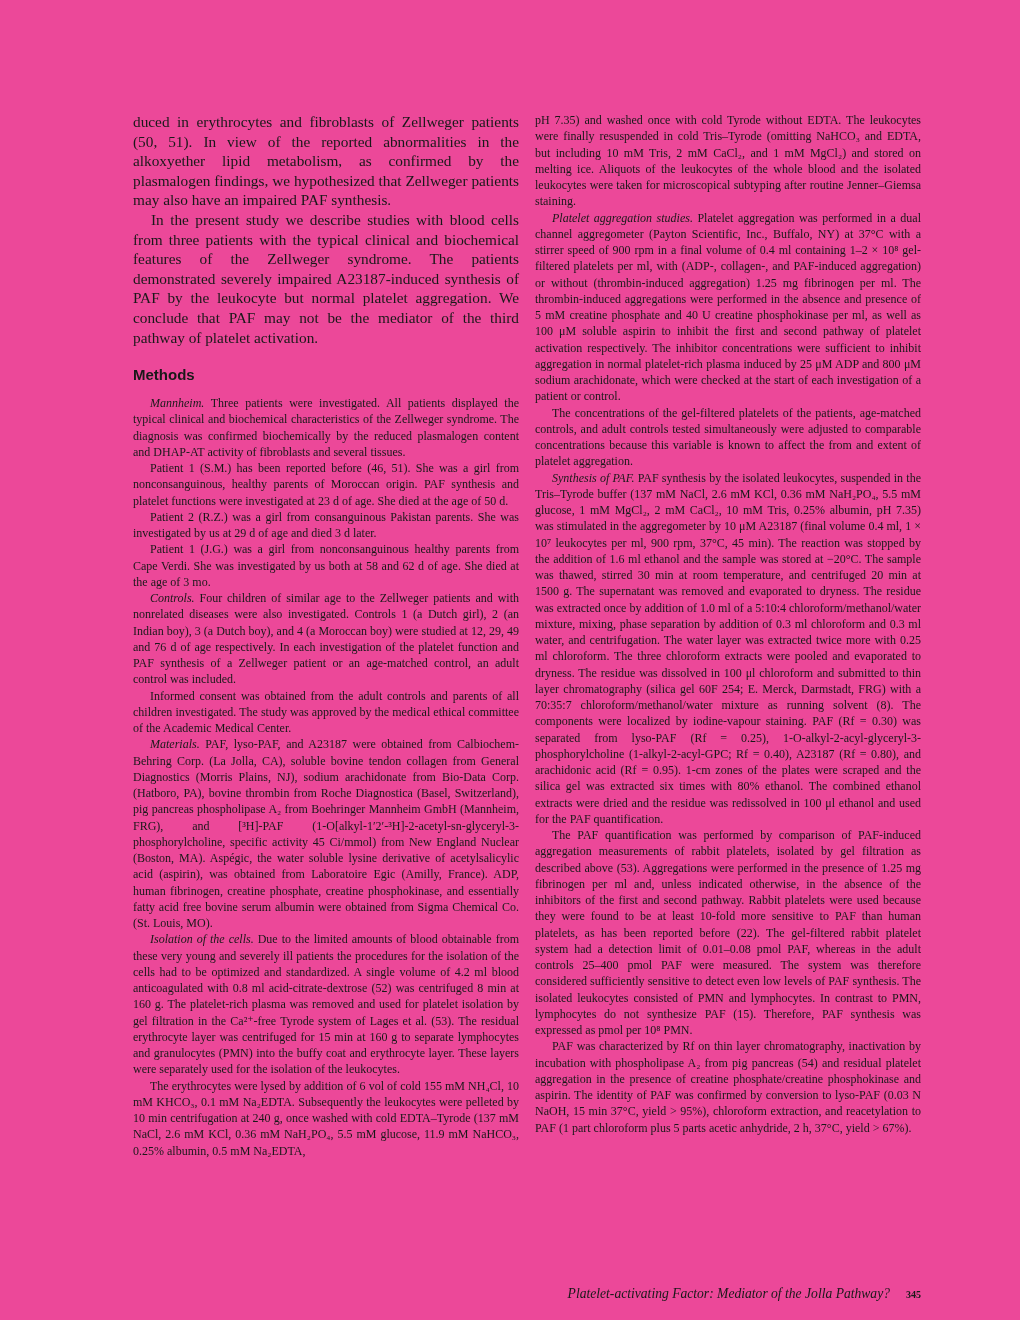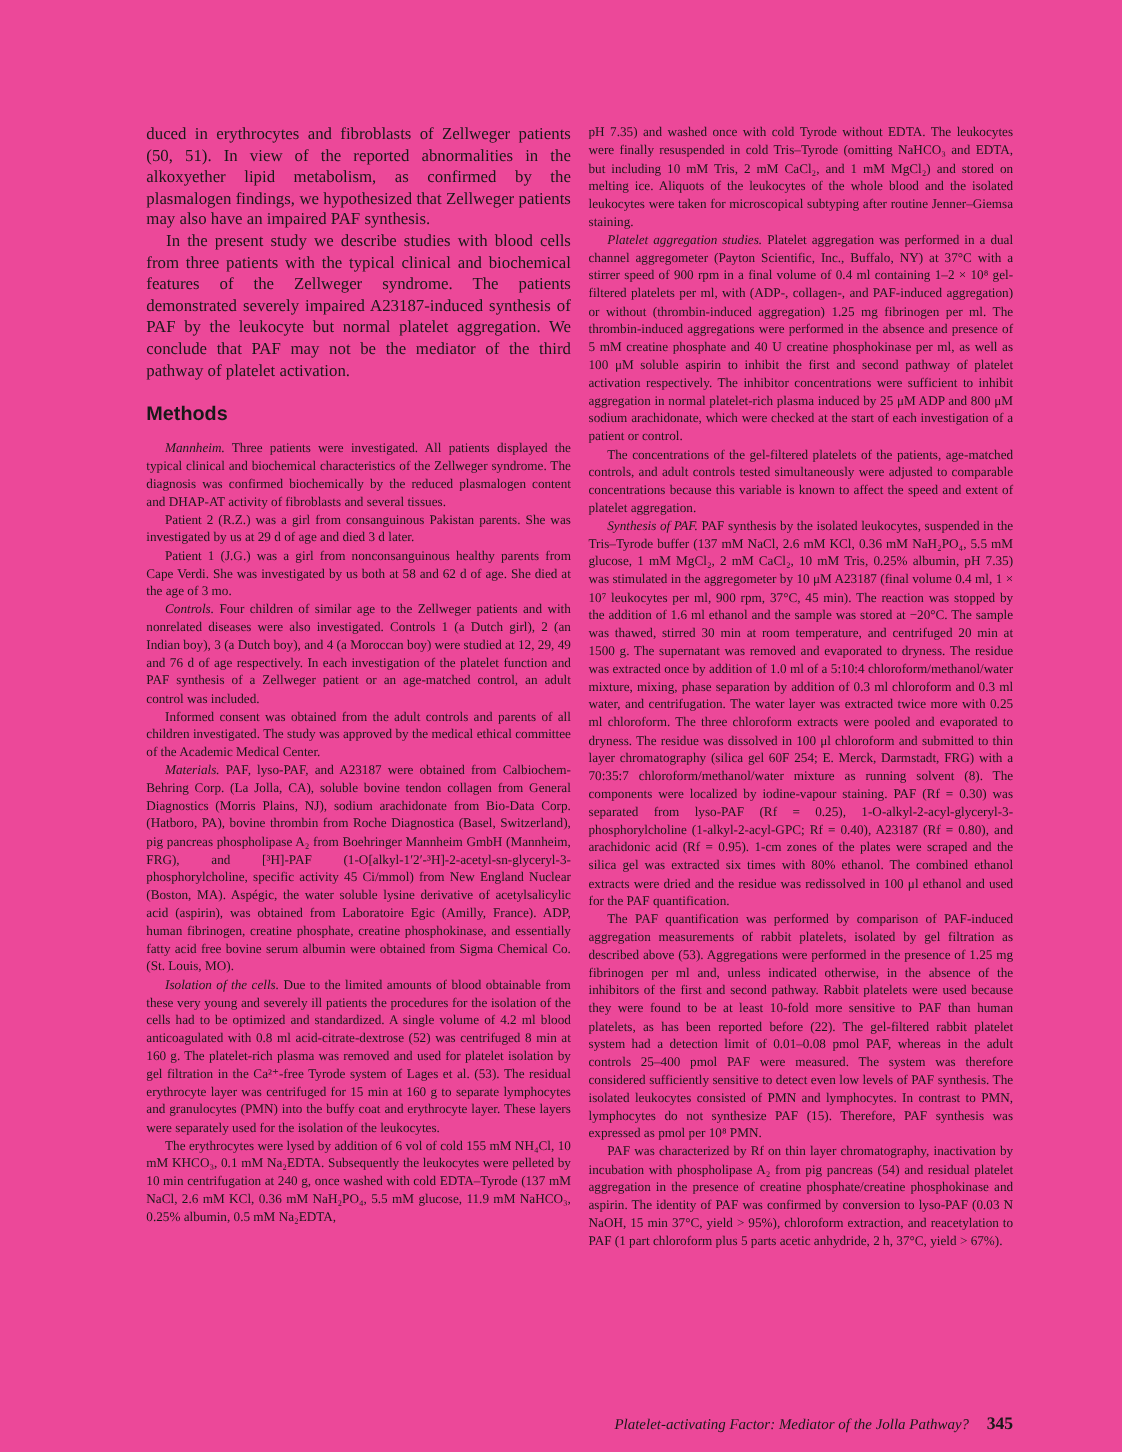--- a/index.html
+++ b/index.html
@@ -19,65 +19,66 @@
   }
   .columns { display: flex; gap: 16px; }
   .col { width: 386px; text-align: justify; }
   .intro p {
     font-size: 15.3px; line-height: 19.6px;
     margin: 0; text-indent: 18px;
   }
   p.no-indent { text-indent: 0 !important; }
   .methods-heading {
     font-family: "Liberation Sans", "DejaVu Sans", sans-serif;
-    font-weight: bold; font-size: 18px;
+    font-weight: bold; font-size: 15px;
     margin: 19px 0 12px 0; text-align: left;
   }
   .small p {
     font-size: 12px; line-height: 16.25px;
     margin: 0; text-indent: 17px;
   }
   .lead { font-style: italic; margin-top: 32px; }
   .footer {
     position: absolute; top: 1286px; left: 133px; width: 788px;
     text-align: right; font-size: 13.6px; white-space: nowrap;
   }
   .footer .running-title { font-style: italic; }
-  .footer .page-number { font-weight: bold; margin-left: 16px; font-size: 16px; }
+  .footer .page-number { font-weight: bold; margin-left: 16px; font-size: 10px; }
 </style>
 </head>
 <body>
 
 <div class="page">
   <div class="columns">
 
     <div class="col">
       <div class="intro">
         <p class="no-indent"><span>duced in erythrocytes and fibroblasts of Zellweger patients (50, 51). In view of the reported abnormalities in the alkoxyether lipid metabolism, as confirmed by the plasmalogen findings, we hypothesized that Zellweger patients may also have an impaired PAF synthesis.</span></p>
         <p><span>In the present study we describe studies with blood cells from three patients with the typical clinical and biochemical features of the Zellweger syndrome. The patients demonstrated severely impaired A23187-induced synthesis of PAF by the leukocyte but normal platelet aggregation. We conclude that PAF may not be the mediator of the third pathway of platelet activation.</span></p>
       </div>
 
       <h2 class="methods-heading">Methods</h2>
 
       <div class="small">
         <p><span class="lead">Mannheim.</span><span> Three patients were investigated. All patients displayed the typical clinical and biochemical characteristics of the Zellweger syndrome. The diagnosis was confirmed biochemically by the reduced plasmalogen content and DHAP-AT activity of fibroblasts and several tissues.</span></p>
+        <p><span>Patient 1 (S.M.) has been reported before (46, 51). She was a girl from nonconsanguinous, healthy parents of Moroccan origin. PAF synthesis and platelet functions were investigated at 23 d of age. She died at the age of 50 d.</span></p>
         <p><span>Patient 2 (R.Z.) was a girl from consanguinous Pakistan parents. She was investigated by us at 29 d of age and died 3 d later.</span></p>
         <p><span>Patient 1 (J.G.) was a girl from nonconsanguinous healthy parents from Cape Verdi. She was investigated by us both at 58 and 62 d of age. She died at the age of 3 mo.</span></p>
         <p><span class="lead">Controls.</span><span> Four children of similar age to the Zellweger patients and with nonrelated diseases were also investigated. Controls 1 (a Dutch girl), 2 (an Indian boy), 3 (a Dutch boy), and 4 (a Moroccan boy) were studied at 12, 29, 49 and 76 d of age respectively. In each investigation of the platelet function and PAF synthesis of a Zellweger patient or an age-matched control, an adult control was included.</span></p>
         <p><span>Informed consent was obtained from the adult controls and parents of all children investigated. The study was approved by the medical ethical committee of the Academic Medical Center.</span></p>
         <p><span class="lead">Materials.</span><span> PAF, lyso-PAF, and A23187 were obtained from Calbiochem-Behring Corp. (La Jolla, CA), soluble bovine tendon collagen from General Diagnostics (Morris Plains, NJ), sodium arachidonate from Bio-Data Corp. (Hatboro, PA), bovine thrombin from Roche Diagnostica (Basel, Switzerland), pig pancreas phospholipase A₂ from Boehringer Mannheim GmbH (Mannheim, FRG), and [³H]-PAF (1-O[alkyl-1′2′-³H]-2-acetyl-sn-glyceryl-3-phosphorylcholine, specific activity 45 Ci/mmol) from New England Nuclear (Boston, MA). Aspégic, the water soluble lysine derivative of acetylsalicylic acid (aspirin), was obtained from Laboratoire Egic (Amilly, France). ADP, human fibrinogen, creatine phosphate, creatine phosphokinase, and essentially fatty acid free bovine serum albumin were obtained from Sigma Chemical Co. (St. Louis, MO).</span></p>
         <p><span class="lead">Isolation of the cells.</span><span> Due to the limited amounts of blood obtainable from these very young and severely ill patients the procedures for the isolation of the cells had to be optimized and standardized. A single volume of 4.2 ml blood anticoagulated with 0.8 ml acid-citrate-dextrose (52) was centrifuged 8 min at 160 g. The platelet-rich plasma was removed and used for platelet isolation by gel filtration in the Ca²⁺-free Tyrode system of Lages et al. (53). The residual erythrocyte layer was centrifuged for 15 min at 160 g to separate lymphocytes and granulocytes (PMN) into the buffy coat and erythrocyte layer. These layers were separately used for the isolation of the leukocytes.</span></p>
         <p><span>The erythrocytes were lysed by addition of 6 vol of cold 155 mM NH₄Cl, 10 mM KHCO₃, 0.1 mM Na₂EDTA. Subsequently the leukocytes were pelleted by 10 min centrifugation at 240 g, once washed with cold EDTA–Tyrode (137 mM NaCl, 2.6 mM KCl, 0.36 mM NaH₂PO₄, 5.5 mM glucose, 11.9 mM NaHCO₃, 0.25% albumin, 0.5 mM Na₂EDTA,</span></p>
       </div>
     </div>
 
     <div class="col small">
       <p class="no-indent"><span>pH 7.35) and washed once with cold Tyrode without EDTA. The leukocytes were finally resuspended in cold Tris–Tyrode (omitting NaHCO₃ and EDTA, but including 10 mM Tris, 2 mM CaCl₂, and 1 mM MgCl₂) and stored on melting ice. Aliquots of the leukocytes of the whole blood and the isolated leukocytes were taken for microscopical subtyping after routine Jenner–Giemsa staining.</span></p>
       <p><span class="lead">Platelet aggregation studies.</span><span> Platelet aggregation was performed in a dual channel aggregometer (Payton Scientific, Inc., Buffalo, NY) at 37°C with a stirrer speed of 900 rpm in a final volume of 0.4 ml containing 1–2 × 10⁸ gel-filtered platelets per ml, with (ADP-, collagen-, and PAF-induced aggregation) or without (thrombin-induced aggregation) 1.25 mg fibrinogen per ml. The thrombin-induced aggregations were performed in the absence and presence of 5 mM creatine phosphate and 40 U creatine phosphokinase per ml, as well as 100 μM soluble aspirin to inhibit the first and second pathway of platelet activation respectively. The inhibitor concentrations were sufficient to inhibit aggregation in normal platelet-rich plasma induced by 25 μM ADP and 800 μM sodium arachidonate, which were checked at the start of each investigation of a patient or control.</span></p>
-      <p><span>The concentrations of the gel-filtered platelets of the patients, age-matched controls, and adult controls tested simultaneously were adjusted to comparable concentrations because this variable is known to affect the speed and extent of platelet aggregation.</span></p>
+      <p><span>The concentrations of the gel-filtered platelets of the patients, age-matched controls, and adult controls tested simultaneously were adjusted to comparable concentrations because this variable is known to affect the from and extent of platelet aggregation.</span></p>
       <p><span class="lead">Synthesis of PAF.</span><span> PAF synthesis by the isolated leukocytes, suspended in the Tris–Tyrode buffer (137 mM NaCl, 2.6 mM KCl, 0.36 mM NaH₂PO₄, 5.5 mM glucose, 1 mM MgCl₂, 2 mM CaCl₂, 10 mM Tris, 0.25% albumin, pH 7.35) was stimulated in the aggregometer by 10 μM A23187 (final volume 0.4 ml, 1 × 10⁷ leukocytes per ml, 900 rpm, 37°C, 45 min). The reaction was stopped by the addition of 1.6 ml ethanol and the sample was stored at −20°C. The sample was thawed, stirred 30 min at room temperature, and centrifuged 20 min at 1500 g. The supernatant was removed and evaporated to dryness. The residue was extracted once by addition of 1.0 ml of a 5:10:4 chloroform/methanol/water mixture, mixing, phase separation by addition of 0.3 ml chloroform and 0.3 ml water, and centrifugation. The water layer was extracted twice more with 0.25 ml chloroform. The three chloroform extracts were pooled and evaporated to dryness. The residue was dissolved in 100 μl chloroform and submitted to thin layer chromatography (silica gel 60F 254; E. Merck, Darmstadt, FRG) with a 70:35:7 chloroform/methanol/water mixture as running solvent (8). The components were localized by iodine-vapour staining. PAF (Rf = 0.30) was separated from lyso-PAF (Rf = 0.25), 1-O-alkyl-2-acyl-glyceryl-3-phosphorylcholine (1-alkyl-2-acyl-GPC; Rf = 0.40), A23187 (Rf = 0.80), and arachidonic acid (Rf = 0.95). 1-cm zones of the plates were scraped and the silica gel was extracted six times with 80% ethanol. The combined ethanol extracts were dried and the residue was redissolved in 100 μl ethanol and used for the PAF quantification.</span></p>
       <p><span>The PAF quantification was performed by comparison of PAF-induced aggregation measurements of rabbit platelets, isolated by gel filtration as described above (53). Aggregations were performed in the presence of 1.25 mg fibrinogen per ml and, unless indicated otherwise, in the absence of the inhibitors of the first and second pathway. Rabbit platelets were used because they were found to be at least 10-fold more sensitive to PAF than human platelets, as has been reported before (22). The gel-filtered rabbit platelet system had a detection limit of 0.01–0.08 pmol PAF, whereas in the adult controls 25–400 pmol PAF were measured. The system was therefore considered sufficiently sensitive to detect even low levels of PAF synthesis. The isolated leukocytes consisted of PMN and lymphocytes. In contrast to PMN, lymphocytes do not synthesize PAF (15). Therefore, PAF synthesis was expressed as pmol per 10⁸ PMN.</span></p>
       <p><span>PAF was characterized by Rf on thin layer chromatography, inactivation by incubation with phospholipase A₂ from pig pancreas (54) and residual platelet aggregation in the presence of creatine phosphate/creatine phosphokinase and aspirin. The identity of PAF was confirmed by conversion to lyso-PAF (0.03 N NaOH, 15 min 37°C, yield &gt; 95%), chloroform extraction, and reacetylation to PAF (1 part chloroform plus 5 parts acetic anhydride, 2 h, 37°C, yield &gt; 67%).</span></p>
     </div>
 
   </div>
 
   <div class="footer">
     <span class="running-title">Platelet-activating Factor: Mediator of the Jolla Pathway?</span><span class="page-number">345</span>
   </div>

